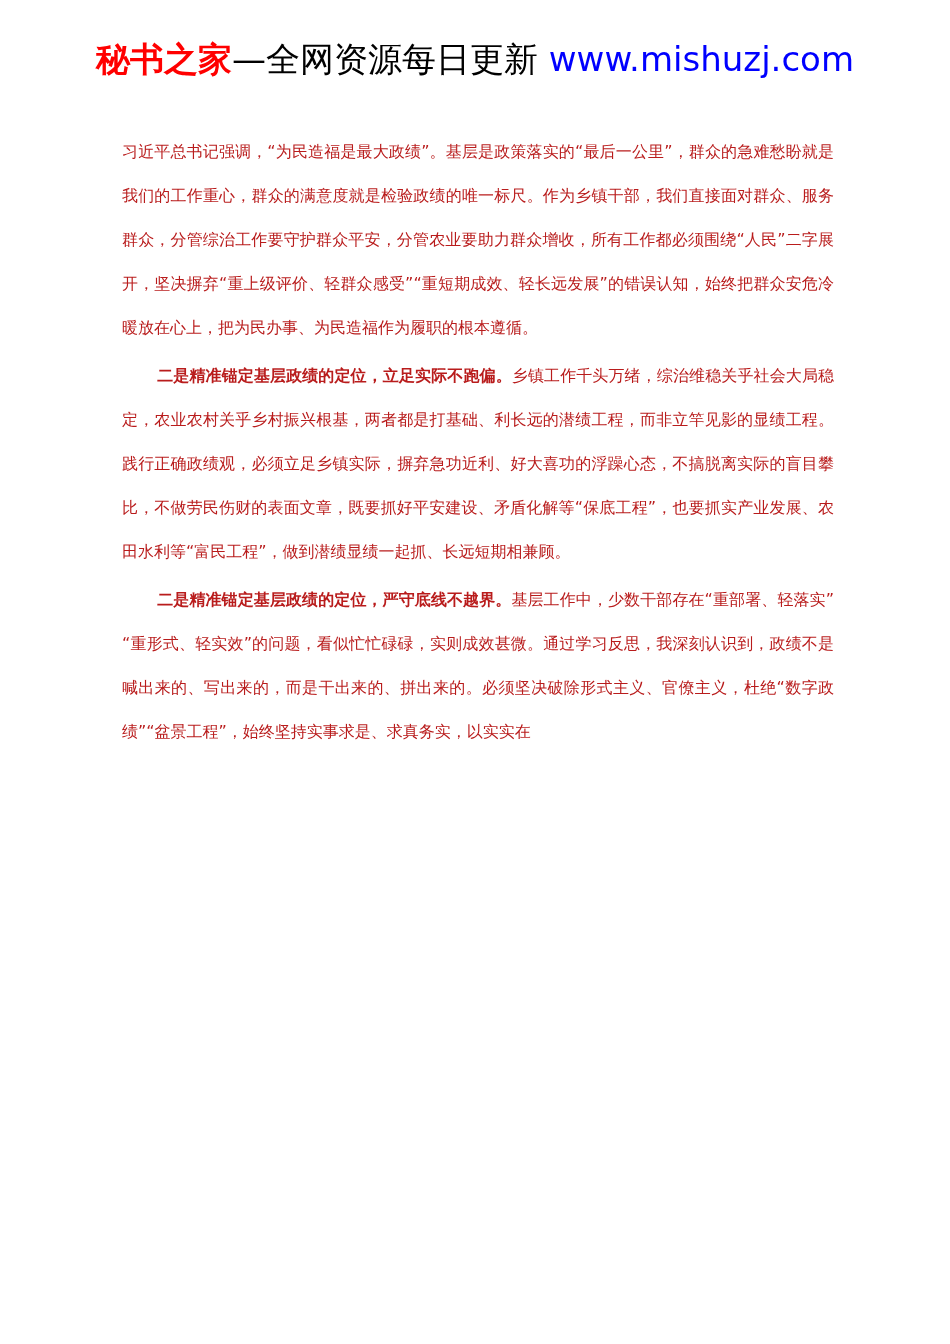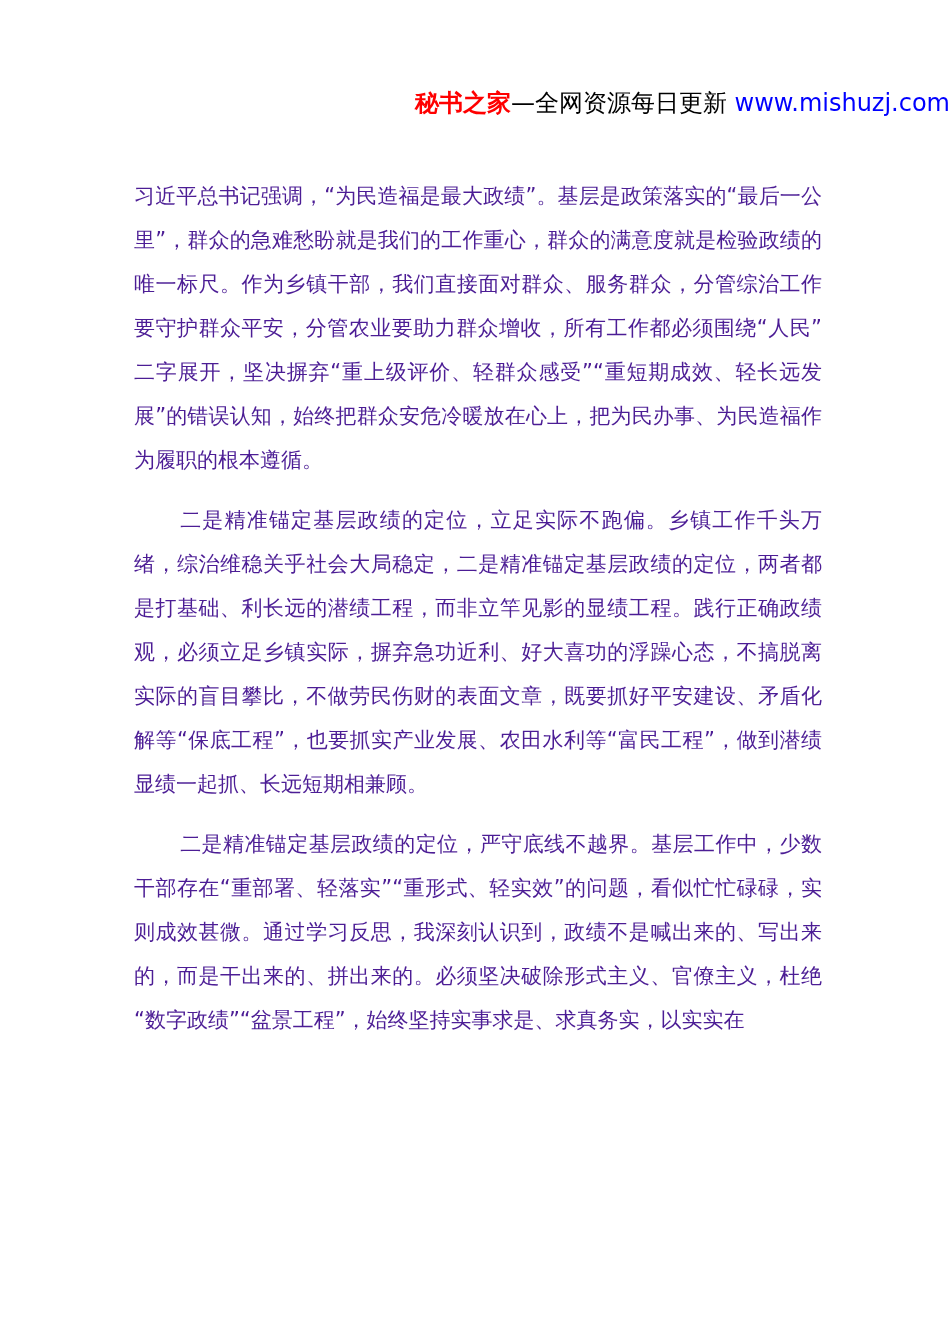--- a/index.html
+++ b/index.html
@@ -5,23 +5,23 @@
   html, body { margin: 0; padding: 0; background: #ffffff; }
   .page {
     position: relative;
     width: 950px;
     height: 1344px;
     background: #ffffff;
     font-family: "DejaVu Sans", "Liberation Sans", sans-serif;
     overflow: hidden;
   }
   .header {
-    padding-top: 88px;
-    text-align: right;
-    font-size: 24px;
+    padding-top: 44px;
+    text-align: center;
+    font-size: 34px;
     line-height: 30px;
     white-space: nowrap;
   }
   .brand {
     font-weight: bold;
     color: #ff0000;
   }
   .tagline {
     color: #000000;
   }
@@ -29,42 +29,42 @@
     color: #0000ff;
     text-decoration: none;
     cursor: pointer;
   }
   .doc-body {
     margin: 56px 0 0 118px;
     width: 720px;
     color: #000000;
   }
   .para {
-    margin: 16px;
-    font-size: 21px;
+    margin: 4px;
+    font-size: 16px;
     line-height: 44px;
     text-align: justify;
     text-justify: inter-character;
-    color: #4c1d95;
+    color: #b91c1c;
   }
   .para.indent { text-indent: 2.2em; }
-  .lead { font-weight: normal; }
+  .lead { font-weight: bold; }
 </style>
 </head>
 <body>
 
 <div class="page">
 
   <div class="header">
     <span class="brand">秘书之家</span><span class="tagline">—全网资源每日更新 </span><a class="url">www.mishuzj.com</a>
   </div>
 
   <div class="doc-body">
 
     <p class="para"><span class="lead"></span><span>习近平总书记强调，“为民造福是最大政绩”。基层是政策落实的“最后一公里”，群众的急难愁盼就是我们的工作重心，群众的满意度就是检验政绩的唯一标尺。作为乡镇干部，我们直接面对群众、服务群众，分管综治工作要守护群众平安，分管农业要助力群众增收，所有工作都必须围绕“人民”二字展开，坚决摒弃“重上级评价、轻群众感受”“重短期成效、轻长远发展”的错误认知，始终把群众安危冷暖放在心上，把为民办事、为民造福作为履职的根本遵循。</span></p>
 
-    <p class="para indent"><span class="lead">二是精准锚定基层政绩的定位，立足实际不跑偏。</span><span>乡镇工作千头万绪，综治维稳关乎社会大局稳定，二是精准锚定基层政绩的定位，两者都是打基础、利长远的潜绩工程，而非立竿见影的显绩工程。践行正确政绩观，必须立足乡镇实际，摒弃急功近利、好大喜功的浮躁心态，不搞脱离实际的盲目攀比，不做劳民伤财的表面文章，既要抓好平安建设、矛盾化解等“保底工程”，也要抓实产业发展、农田水利等“富民工程”，做到潜绩显绩一起抓、长远短期相兼顾。</span></p>
+    <p class="para indent"><span class="lead">二是精准锚定基层政绩的定位，立足实际不跑偏。</span><span>乡镇工作千头万绪，综治维稳关乎社会大局稳定，农业农村关乎乡村振兴根基，两者都是打基础、利长远的潜绩工程，而非立竿见影的显绩工程。践行正确政绩观，必须立足乡镇实际，摒弃急功近利、好大喜功的浮躁心态，不搞脱离实际的盲目攀比，不做劳民伤财的表面文章，既要抓好平安建设、矛盾化解等“保底工程”，也要抓实产业发展、农田水利等“富民工程”，做到潜绩显绩一起抓、长远短期相兼顾。</span></p>
 
     <p class="para indent"><span class="lead">二是精准锚定基层政绩的定位，严守底线不越界。</span><span>基层工作中，少数干部存在“重部署、轻落实”“重形式、轻实效”的问题，看似忙忙碌碌，实则成效甚微。通过学习反思，我深刻认识到，政绩不是喊出来的、写出来的，而是干出来的、拼出来的。必须坚决破除形式主义、官僚主义，杜绝“数字政绩”“盆景工程”，始终坚持实事求是、求真务实，以实实在</span></p>
 
   </div>
 
 </div>
 
 </body></html>

